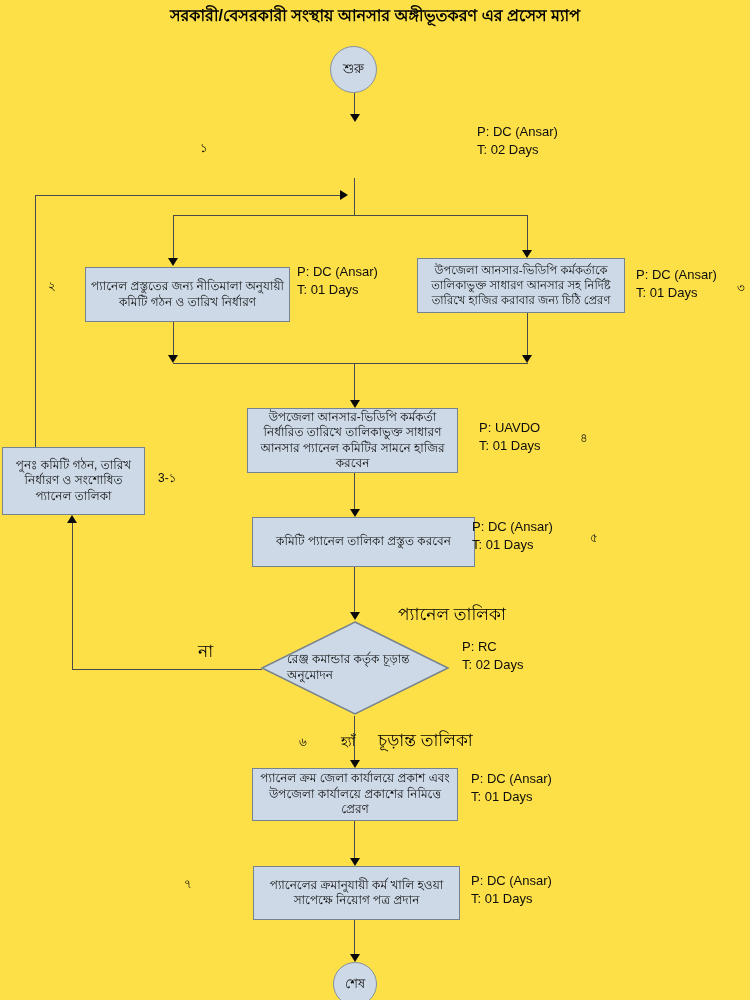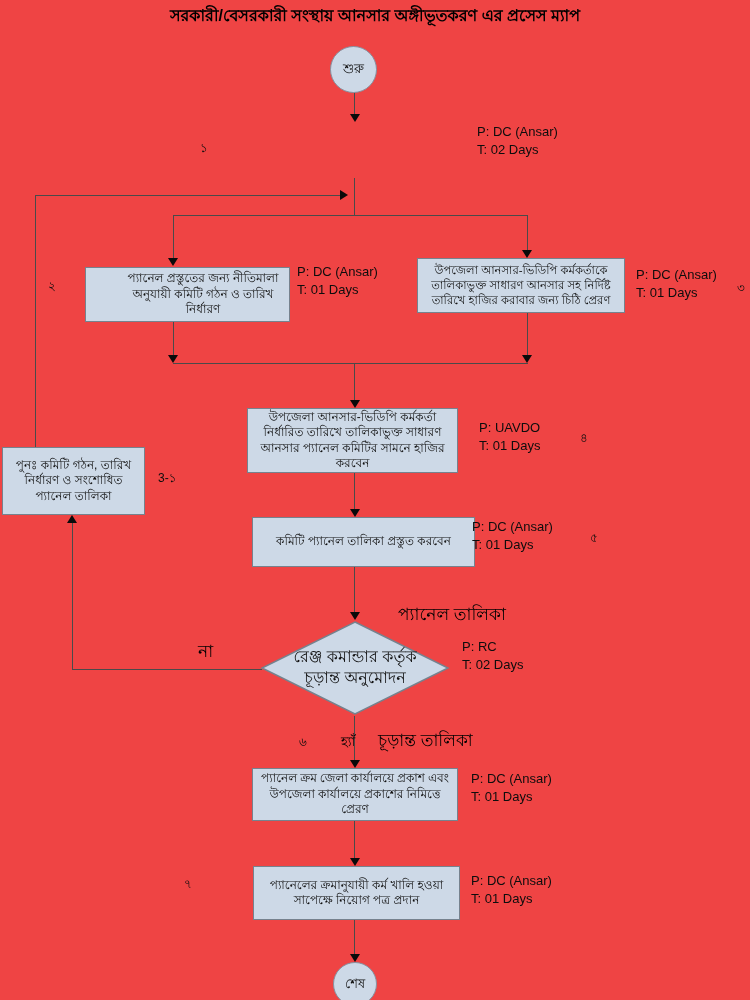--- a/index.html
+++ b/index.html
@@ -1,18 +1,18 @@
 <!DOCTYPE html>
 <html><head>
 <meta charset="utf-8">
 <style>
   html,body{margin:0;padding:0;background:#ffffff;}
   #canvas{
     position:relative;width:750px;height:1000px;overflow:hidden;
-    background:#ef4444;color:#111;
+    background:#fde047;color:#111;
     font-family:"Liberation Sans","DejaVu Sans",sans-serif;
   }
   .title{
     position:absolute;left:0;top:3px;width:750px;text-align:center;
     font-size:16px;font-weight:bold;color:#000;
   }
   .box{
     position:absolute;background:#cdd9e7;border:1.5px solid #76828e;
     box-sizing:border-box;display:flex;align-items:center;justify-content:center;
     text-align:center;font-size:12px;line-height:1.28;padding:2px 5px;color:#101010;
@@ -29,22 +29,22 @@
   .arr.up{border-left:5px solid transparent;border-right:5px solid transparent;border-bottom:8px solid #0a0a0a;}
   .arr.right{border-top:5px solid transparent;border-bottom:5px solid transparent;border-left:8px solid #0a0a0a;}
   .pt{position:absolute;font-size:13px;line-height:1.4;white-space:nowrap;color:#0d0d0d;}
   .num{position:absolute;font-size:12px;color:#0d0d0d;}
   .flow-label{position:absolute;font-size:17px;color:#000;white-space:nowrap;}
   .flow-label.small{font-size:13px;}
   .dz{position:absolute;}
   .dz svg{display:block;}
   .dz .dtext{
     position:absolute;left:0;top:0;width:100%;height:100%;
-    display:flex;align-items:center;justify-content:center;text-align:center;
-    font-size:16px;line-height:1.3;color:#101010;padding:0 28px;box-sizing:border-box;
+    display:flex;align-items:center;justify-content:center;
+    font-size:12px;line-height:1.3;color:#101010;padding:0 28px;box-sizing:border-box;
   }
 </style>
 </head>
 <body>
 
 <div id="canvas">
 
   <div class="title">সরকারী/বেসরকারী সংস্থায় আনসার অঙ্গীভূতকরণ এর প্রসেস ম্যাপ</div>
 
   <div class="circle" style="left:330px;top:46px;width:47px;height:47px;font-family:Liberation Serif, serif;">
@@ -85,21 +85,21 @@
 
   <div class="vline" style="left:354px;top:716px;height:45px;"></div>
   <div class="arr down" style="left:350px;top:760px;"></div>
 
   <div class="vline" style="left:354px;top:821px;height:38px;"></div>
   <div class="arr down" style="left:350px;top:858px;"></div>
 
   <div class="vline" style="left:354px;top:920px;height:35px;"></div>
   <div class="arr down" style="left:350px;top:954px;"></div>
 
-  <div class="box" style="left:85px;top:267px;width:205px;height:55px;padding-left:36px;">
+  <div class="box" style="left:85px;top:267px;width:205px;height:55px;">
     <span>প্যানেল প্রস্তুতের জন্য নীতিমালা অনুযায়ী কমিটি গঠন ও তারিখ নির্ধারণ</span>
   </div>
   <div class="box" style="left:417px;top:258px;width:208px;height:55px;font-size:11.5px;">
     <span>উপজেলা আনসার-ভিডিপি কর্মকর্তাকে তালিকাভুক্ত সাধারণ আনসার সহ নির্দিষ্ট তারিখে হাজির করাবার জন্য চিঠি প্রেরণ</span>
   </div>
   <div class="box" style="left:247px;top:408px;width:211px;height:65px;text-align:center;">
     <span>উপজেলা আনসার-ভিডিপি কর্মকর্তা নির্ধারিত তারিখে তালিকাভুক্ত সাধারণ আনসার প্যানেল কমিটির সামনে হাজির করবেন</span>
   </div>
   <div class="box" style="left:2px;top:447px;width:143px;height:68px;">
     <span>পুনঃ  কমিটি গঠন, তারিখ নির্ধারণ ও সংশোধিত প্যানেল তালিকা</span>
@@ -108,21 +108,21 @@
     <span>কমিটি প্যানেল তালিকা প্রস্তুত করবেন</span>
   </div>
 
   <div class="dz" style="left:259px;top:620px;width:192px;height:96px;">
     <svg width="192" height="96" viewBox="0 0 192 96">
       <polygon points="96,2 189,48 96,94 3,48" fill="#cdd9e7" stroke="#76828e" stroke-width="1.5"></polygon>
     </svg>
     <div class="dtext">রেঞ্জ কমান্ডার কর্তৃক চূড়ান্ত অনুমোদন</div>
   </div>
 
-  <div class="box" style="left:252px;top:768px;width:206px;height:53px;font-family:Liberation Serif, serif;">
+  <div class="box" style="left:252px;top:768px;width:206px;height:53px;">
     <span>প্যানেল ক্রম জেলা কার্যালয়ে প্রকাশ এবং উপজেলা কার্যালয়ে প্রকাশের নিমিত্তে প্রেরণ</span>
   </div>
   <div class="box" style="left:253px;top:866px;width:207px;height:54px;">
     <span>প্যানেলের ক্রমানুযায়ী কর্ম খালি হওয়া সাপেক্ষে নিয়োগ পত্র প্রদান</span>
   </div>
 
   <div class="circle" style="left:333px;top:962px;width:44px;height:44px;">
     <span>শেষ</span>
   </div>
 

